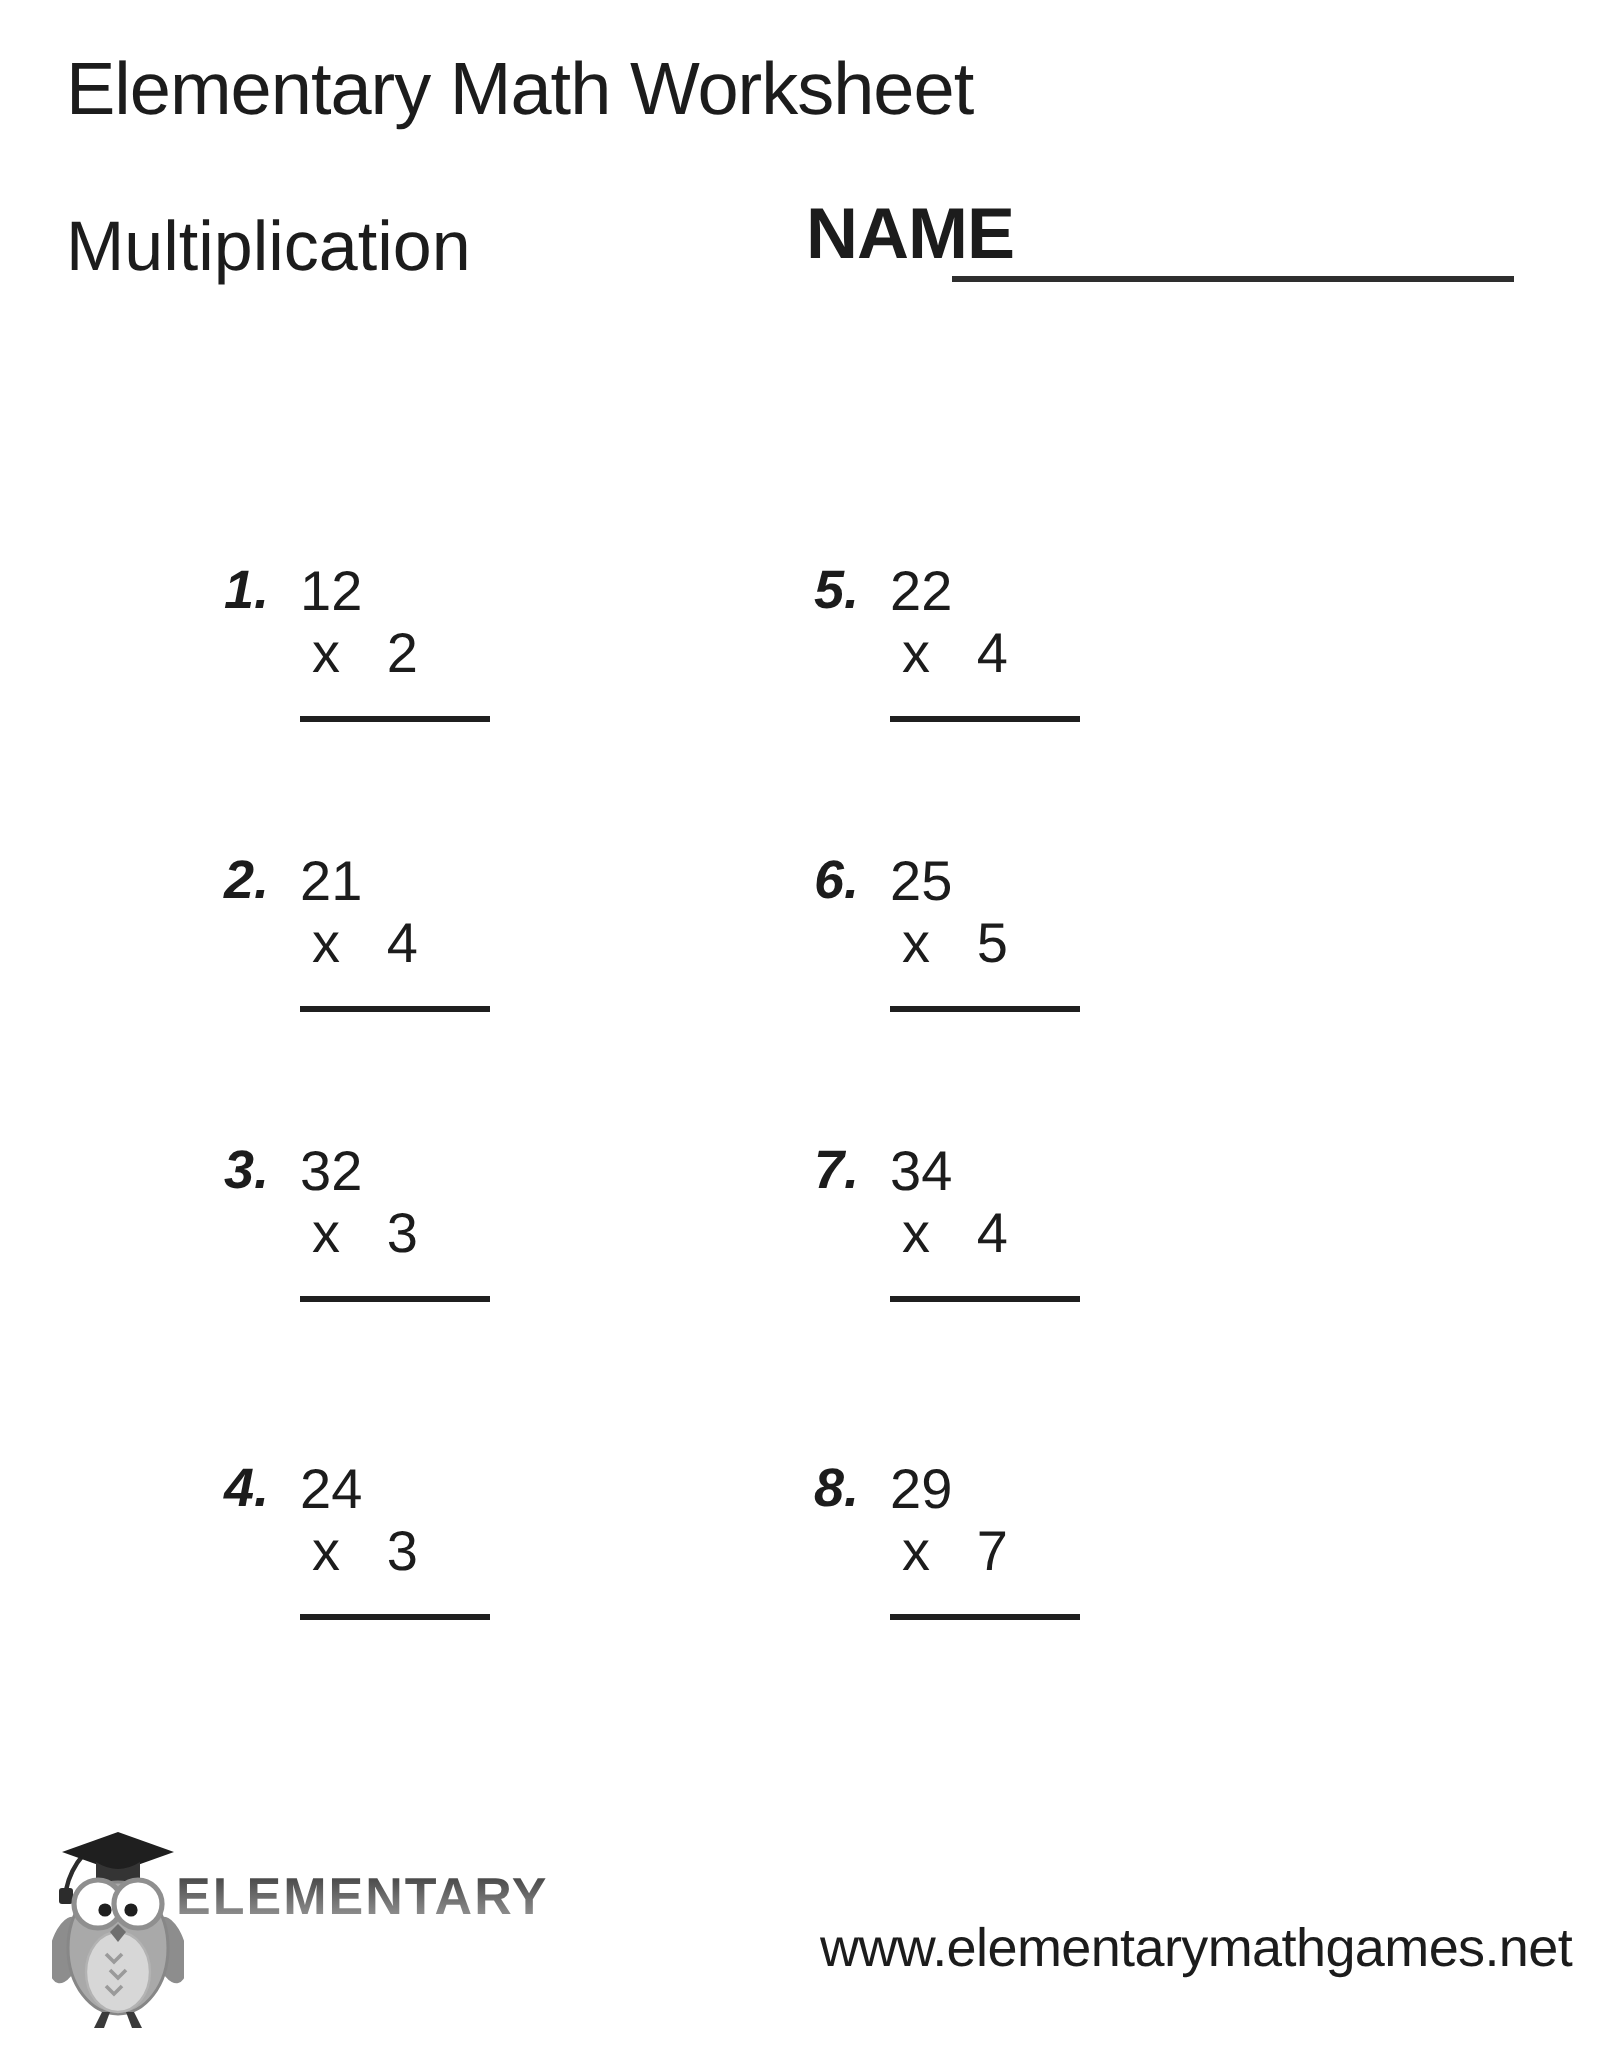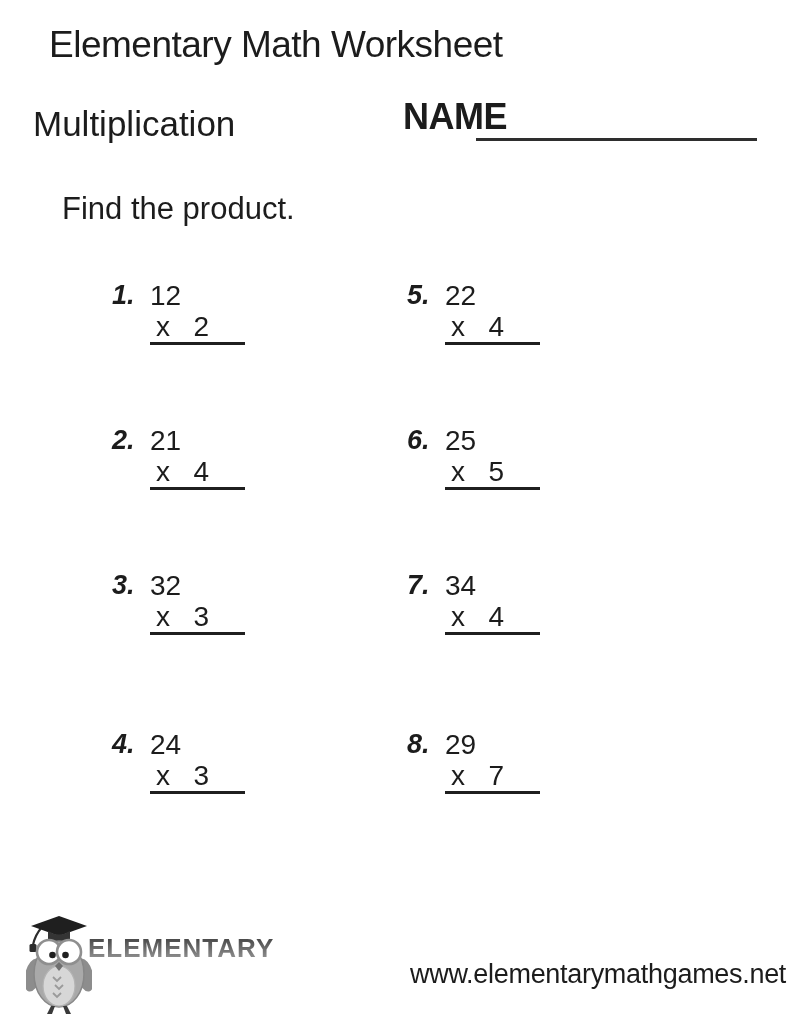--- a/index.html
+++ b/index.html
@@ -1,33 +1,33 @@
 <!DOCTYPE html>
 <html><head>
 <meta charset="utf-8">
 <style>
   html,body{margin:0;padding:0;background:#ffffff;}
   body{font-family:"Liberation Sans","DejaVu Sans",sans-serif;color:#1c1c1c;}
   .page{position:relative;width:800px;height:1035px;background:#ffffff;overflow:hidden;}
 
   
   .h-line{position:absolute;left:33px;white-space:nowrap;letter-spacing:-0.5px;}
-  .h-line-1{top:24px;font-size:37px;margin-left:16px;}
+  .h-line-1{top:24px;font-size:37px;}
   .h-line-2{top:64px;font-size:37px;font-weight:bold;}
   .h-line-3{top:104px;font-size:35px;letter-spacing:0;}
   .name-label{position:absolute;left:403px;top:96px;font-size:36px;letter-spacing:-0.5px;font-weight:bold;}
   .name-blank{position:absolute;left:476px;top:138px;width:281px;height:3px;background:#2e2e2e;}
 
   
   .instruction{position:absolute;left:62px;top:191px;font-size:31px;}
 
   
   .problem{position:absolute;display:flex;font-size:28px;line-height:31px;}
   .problem .pnum{width:38px;font-weight:bold;font-style:italic;font-size:27px;flex:none;}
-  .problem .eq{width:95px;border-bottom:3px solid #1f1f1f;padding-bottom:0;flex:none;}
+  .problem .eq{width:95px;border-bottom:3px solid #1f1f1f;padding-bottom:16px;flex:none;}
   .eq .operand-top{text-align:right;padding-right:36px;}
   .eq .operand-bottom{display:flex;justify-content:space-between;padding-left:6px;padding-right:36px;}
   .p-col-l{left:112px;} .p-col-r{left:407px;}
   .p-row-1{top:280px;} .p-row-2{top:425px;} .p-row-3{top:570px;} .p-row-4{top:729px;}
 
   
   .owl{position:absolute;left:26px;top:915px;}
   .logo-text{position:absolute;font-weight:bold;letter-spacing:1px;white-space:nowrap;
              color:#5e5e5e;}
   @supports ((-webkit-background-clip:text)){
@@ -41,21 +41,20 @@
 </head>
 <body>
 
 <div class="page">
 
   <div class="h-line h-line-1">Elementary Math Worksheet</div>
   <div class="h-line h-line-3">Multiplication</div>
   <div class="name-label">NAME</div>
   <div class="name-blank"></div>
 
-  <div class="instruction">Find the product.</div>
 
   <div class="problem p-col-l p-row-1">
     <span class="pnum">1.</span>
     <span class="eq">
       <span class="operand-top">12</span>
       <span class="operand-bottom">
           <span>x</span>
           <span>2</span>
         </span>
     </span>

